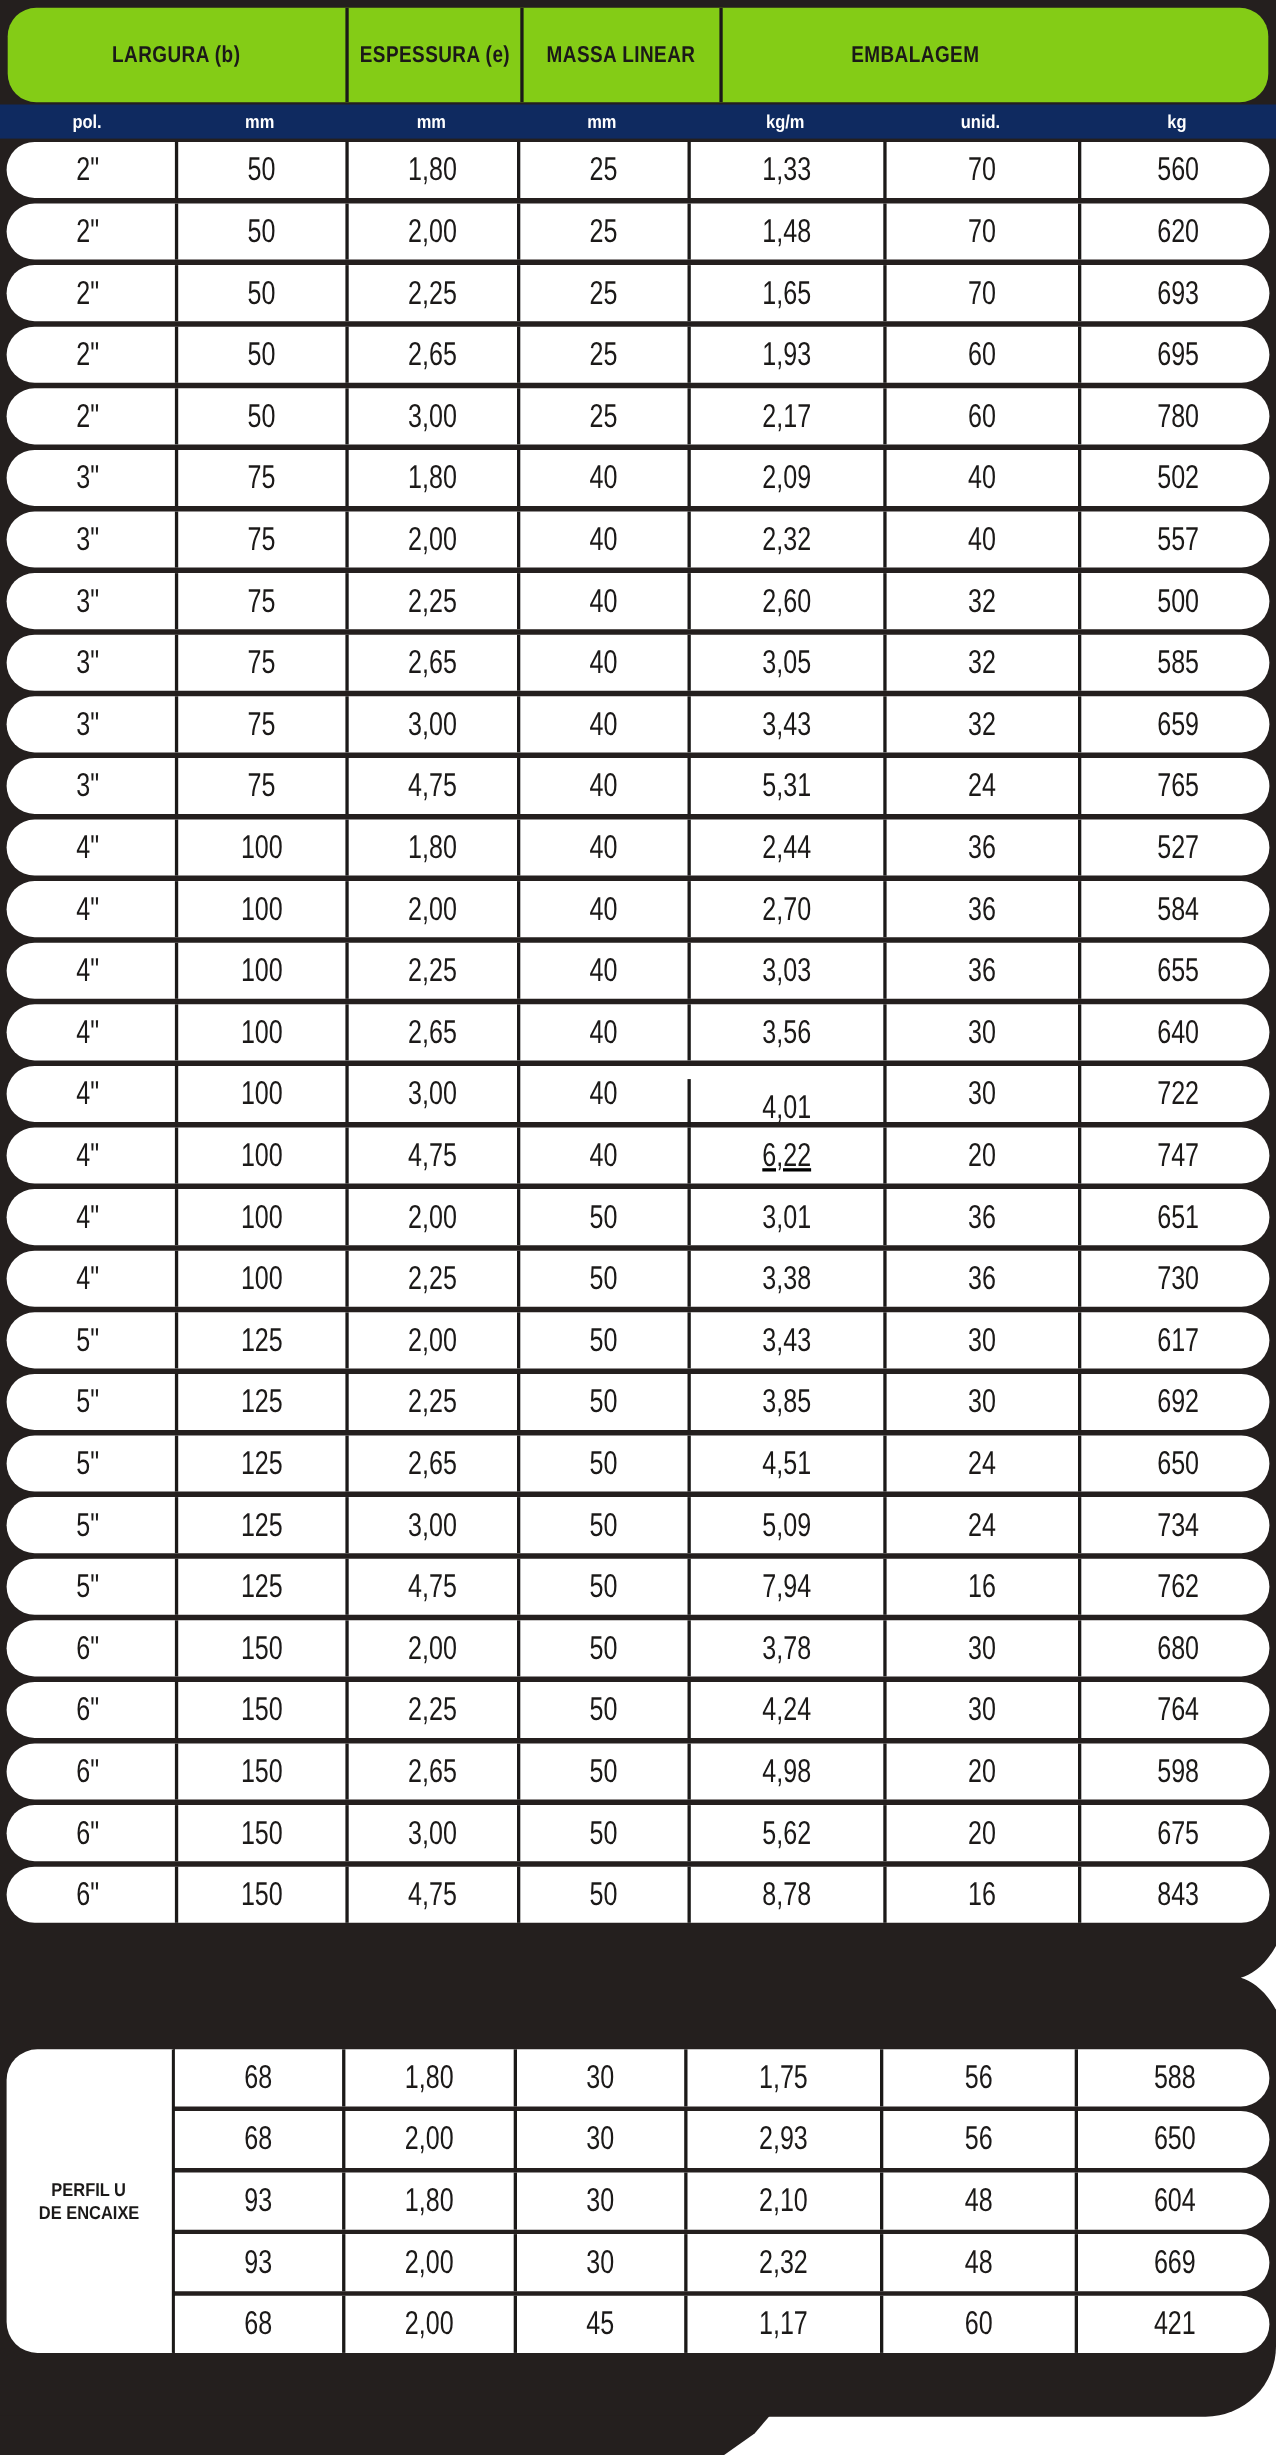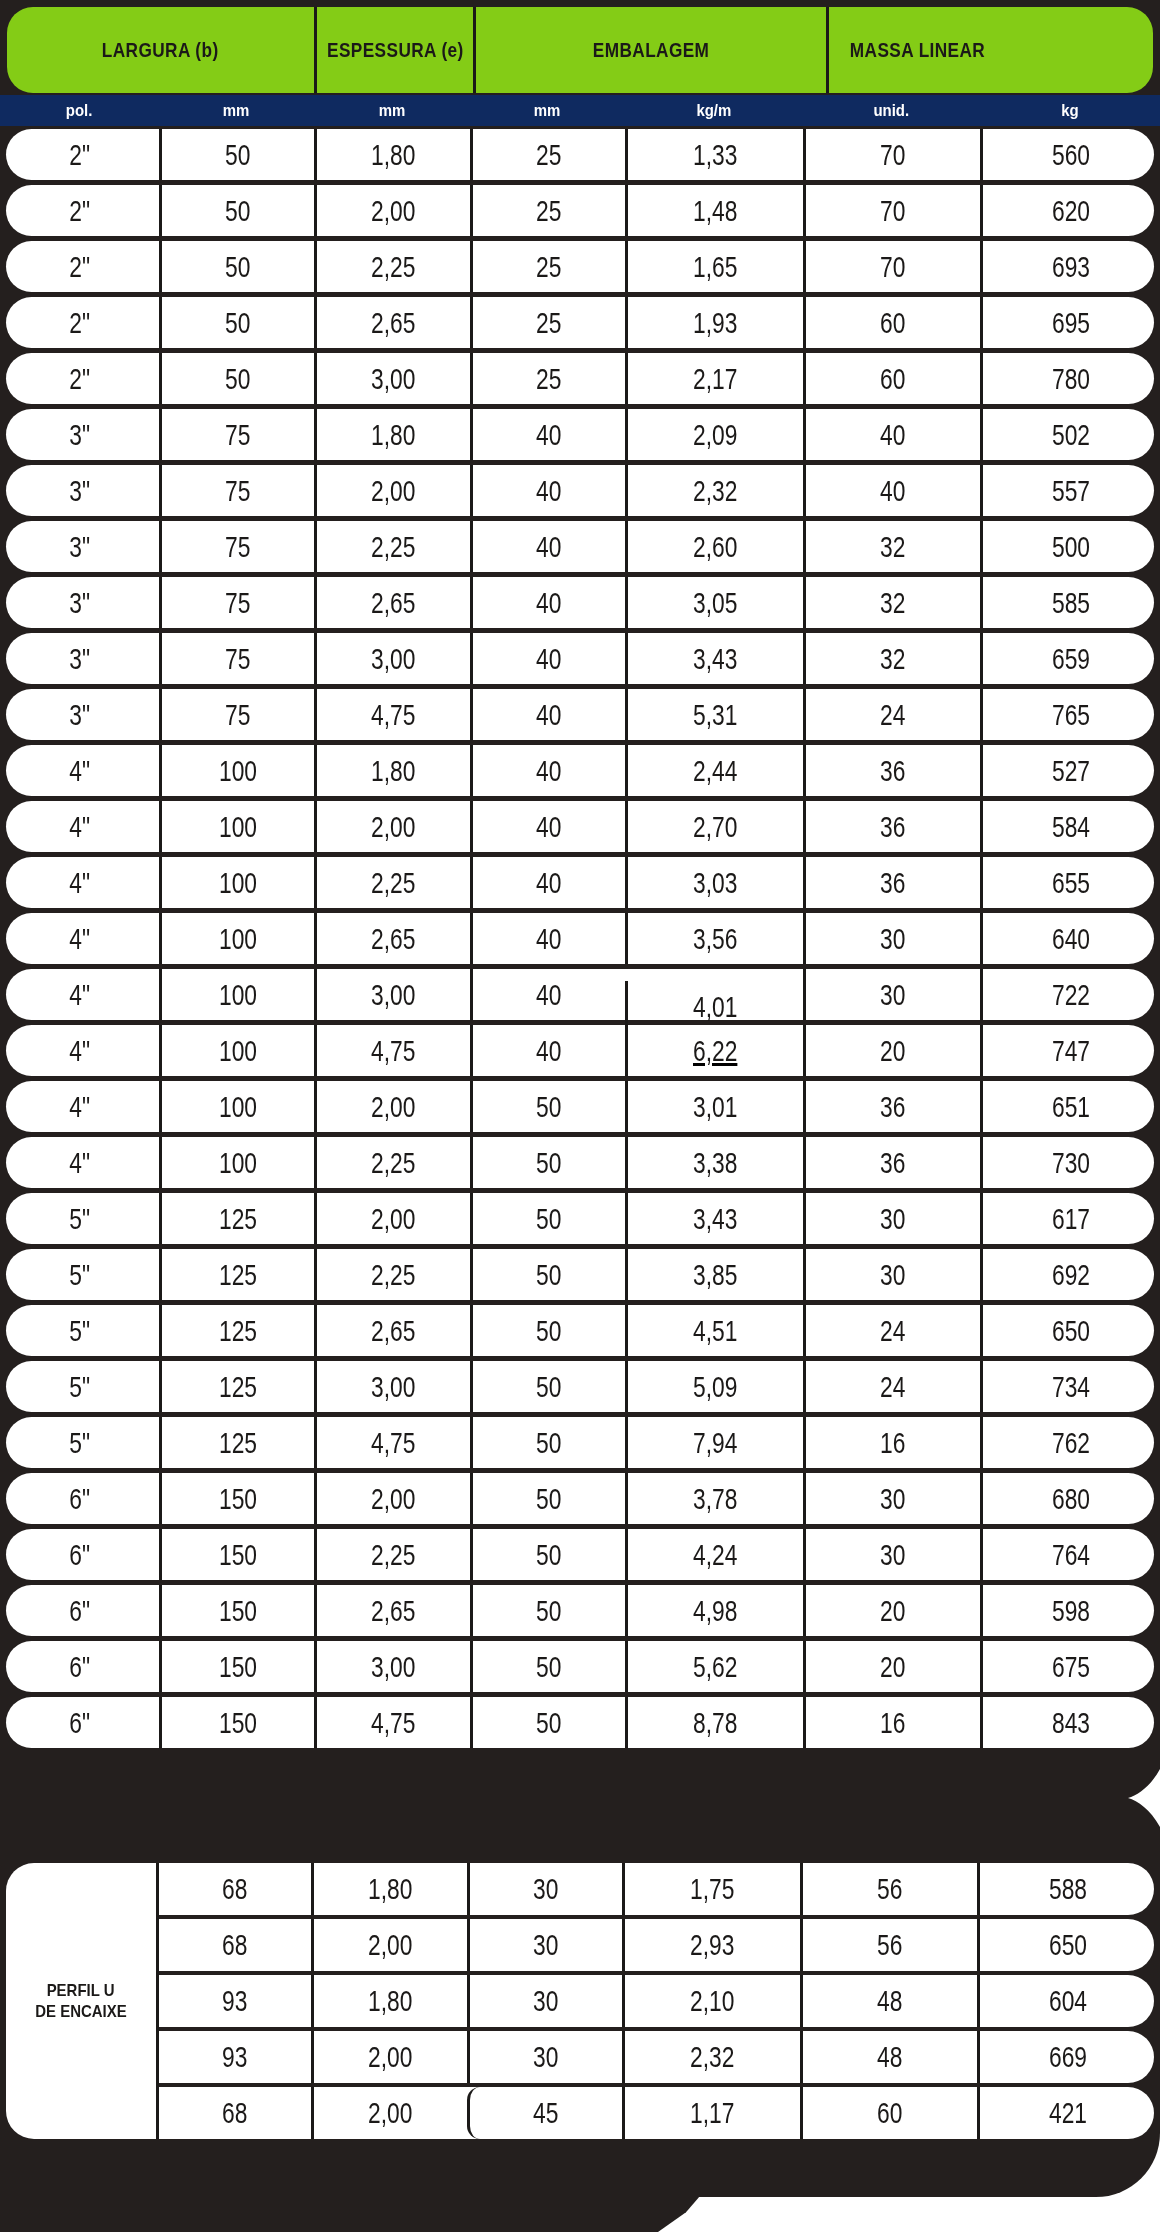--- a/index.html
+++ b/index.html
@@ -73,25 +73,25 @@
   <div class="dark-panel"></div>
   <div class="dark-strip"></div>
 
   <div class="header-box" id="headerBox">
       <div class="hcell" style="width: 26.789%;">
         <span class="htext">LARGURA (b)</span>
       </div>
       <div class="hcell bl" style="width: 13.613%;">
         <span class="htext">ESPESSURA (e)</span>
       </div>
+      <div class="hcell bl" style="width: 15.532%;">
+        <span class="htext">MASSA LINEAR</span>
+      </div>
       <div class="hcell bl" style="width: 30.541%;">
         <span class="htext">EMBALAGEM</span>
-      </div>
-      <div class="hcell bl" style="width: 15.532%;">
-        <span class="htext">MASSA LINEAR</span>
       </div>
     </div>
   <div class="unit-bar" id="unitBar">
       <div class="ucell" style="width: 13.707%;">
         <span class="utext">pol.</span>
       </div>
       <div class="ucell bl" style="width: 13.362%;">
         <span class="utext">mm</span>
       </div>
       <div class="ucell bl" style="width: 13.448%;">
@@ -971,21 +971,21 @@
         </div>
         <div class="brow">
           <div class="pill"></div>
           <div class="cellwrap">
             <div class="cell" style="width: 15.185%;">
               <span class="cv">68</span>
             </div>
             <div class="cell bl" style="width: 15.584%;">
               <span class="cv">2,00</span>
             </div>
-            <div class="cell bl" style="width: 15.485%; border-radius: 13px;">
+            <div class="cell bl" style="width: 15.485%;">
               <span class="cv">45</span>
             </div>
             <div class="cell bl" style="width: 17.782%;">
               <span class="cv">1,17</span>
             </div>
             <div class="cell bl" style="width: 17.682%;">
               <span class="cv">60</span>
             </div>
             <div class="cell bl" style="width: 17.982%;">
               <span class="cv">421</span>

